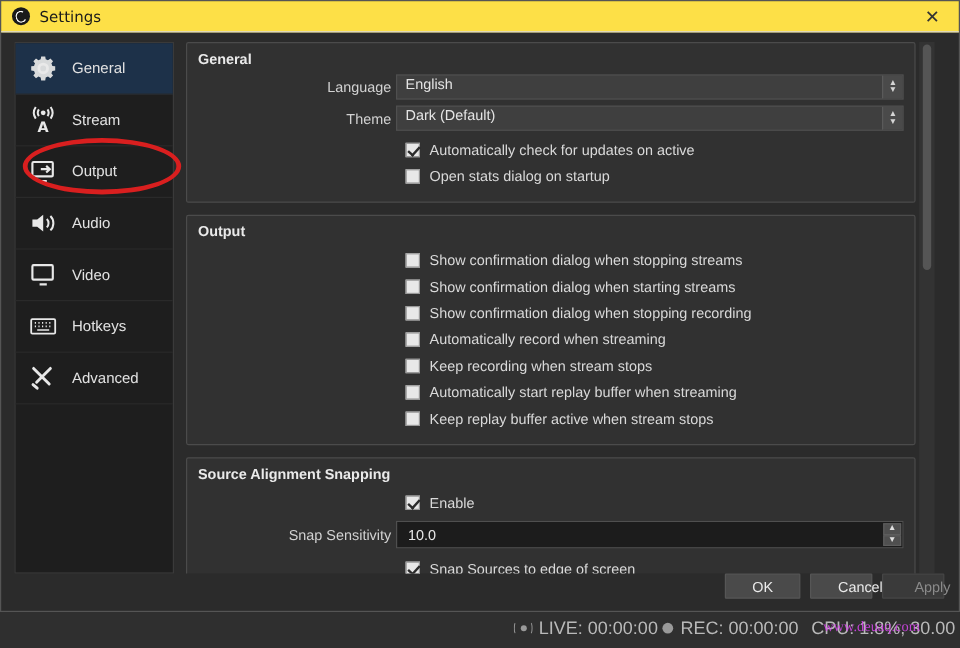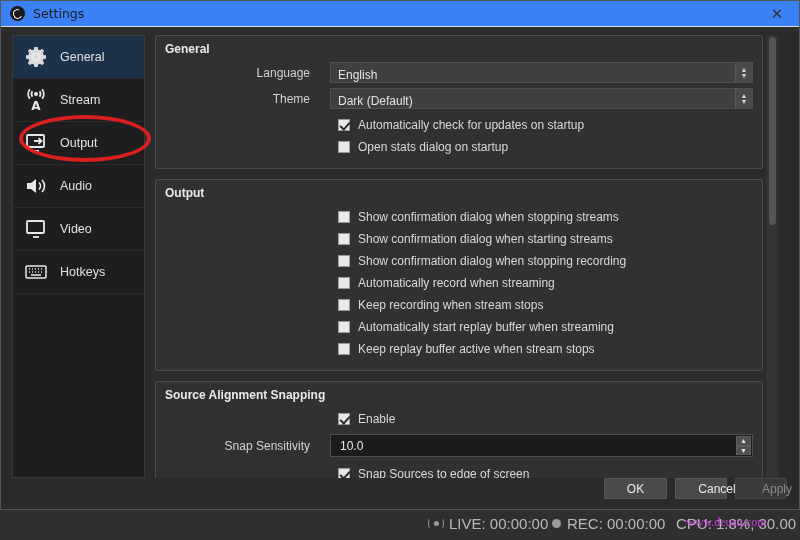--- a/index.html
+++ b/index.html
@@ -75,21 +75,21 @@
   }
 
   
   #settings-dialog {
     position: absolute; left: 0; top: 0; width: 800px; height: 510px;
     background: #2b2b2b;
     border: 1px solid #555;
     display: flex; flex-direction: column;
   }
   #titlebar {
-    height: 26px; background: #3b82f6;
+    height: 26px; background: #fde047;
     display: flex; align-items: center;
     border-bottom: 1px solid #d8d8d8;
     flex: none;
   }
   #titlebar .obs-logo {
     width: 15px; height: 15px; border-radius: 50%;
     background: #1a1a1a; margin-left: 9px; margin-right: 8px;
     position: relative; flex: none;
   }
   #titlebar .obs-logo::after {
@@ -151,26 +151,26 @@
     padding: 6px 9px 10px 9px;
   }
   .group-title {
     font-size: 12px; font-weight: bold; color: #eaeaea;
     margin-bottom: 6px;
   }
   .field-row {
     display: flex; align-items: center; height: 21px; margin-bottom: 5px;
   }
   .field-label {
-    width: 165px; text-align: right; padding-right: 20px;
+    width: 165px; text-align: right; padding-right: 4px;
     font-size: 12px; color: #d2d2d2;
   }
   .combo {
     flex: 1; height: 21px; background: #3f3f3f; border: 1px solid #4f4f4f;
-    display: flex; align-items: flex-end; position: relative;
+    display: flex; align-items: flex-start; position: relative;
   }
   .combo .val {
     font-size: 12px; color: #e4e4e4; padding-left: 7px;
   }
   .combo .spin {
     position:absolute; right:0; top:0; width:17px; height:19px;
     background:#4a4a4a; border-left:1px solid #5a5a5a;
     display:flex; flex-direction:column; align-items:center; justify-content:center;
     line-height: 6px;
   }
@@ -334,20 +334,30 @@
       <div class="nav-item">
         <span class="nav-icon">
           <svg width="30" height="28" viewBox="0 0 28 28" fill="none" stroke="#e8e8e8" stroke-width="1.5">
             <rect x="4" y="8" width="20" height="12" rx="1"></rect>
             <path d="M7 11h1M10 11h1M13 11h1M16 11h1M19 11h1M7 14h1M10 14h1M13 14h1M16 14h1M19 14h1M9 17h10" stroke-width="1.4"></path>
           </svg>
         </span>
         <span class="nav-label">Hotkeys</span>
       </div>
 
+      <div class="nav-item">
+        <span class="nav-icon">
+          <svg width="30" height="28" viewBox="0 0 28 28" fill="none" stroke="#e8e8e8" stroke-width="2.4" stroke-linecap="round">
+            <path d="M6 6l13 13"></path>
+            <path d="M20 6L8.5 17.5"></path>
+            <path d="M5.5 19.5l3.5 3"></path>
+          </svg>
+        </span>
+        <span class="nav-label">Advanced</span>
+      </div>
 
       <div id="annotation-ellipse"></div>
     </div>
 
     <div id="content-area">
       <div id="content-scroll">
 
         <div class="group">
           <div class="group-title">General</div>
 
@@ -368,21 +378,21 @@
               <span class="val">Dark (Default)</span>
               <span class="spin">
                   <span>▲</span>
                   <span>▼</span>
                 </span>
             </div>
           </div>
 
           <div class="check-row">
             <span class="cb checked"></span>
-            <span class="check-label">Automatically check for updates on startup</span>
+            <span class="check-label">Automatically check for updates on active</span>
           </div>
           <div class="check-row">
             <span class="cb"></span>
             <span class="check-label">Open stats dialog on startup</span>
           </div>
         </div>
 
         <div class="group">
           <div class="group-title">Output</div>
 

